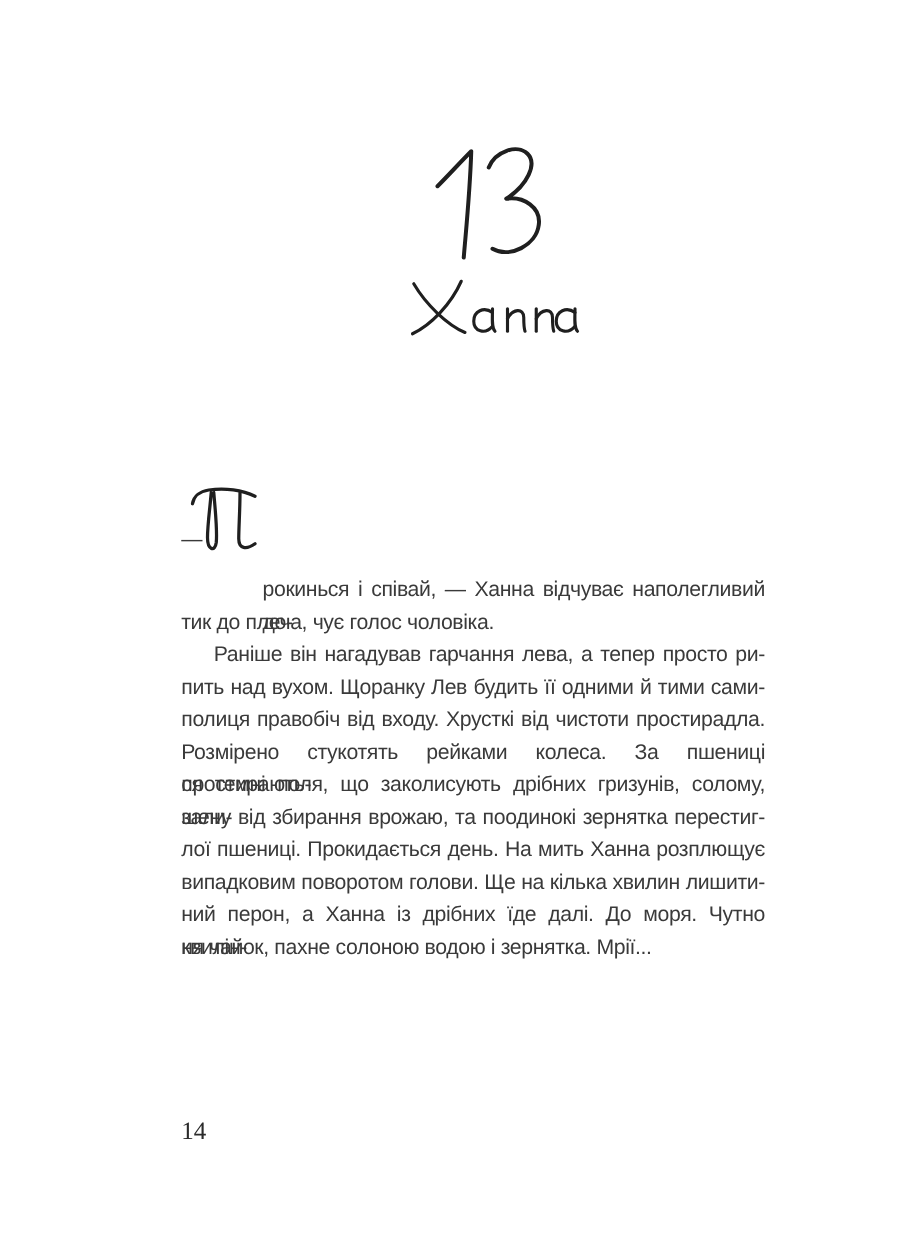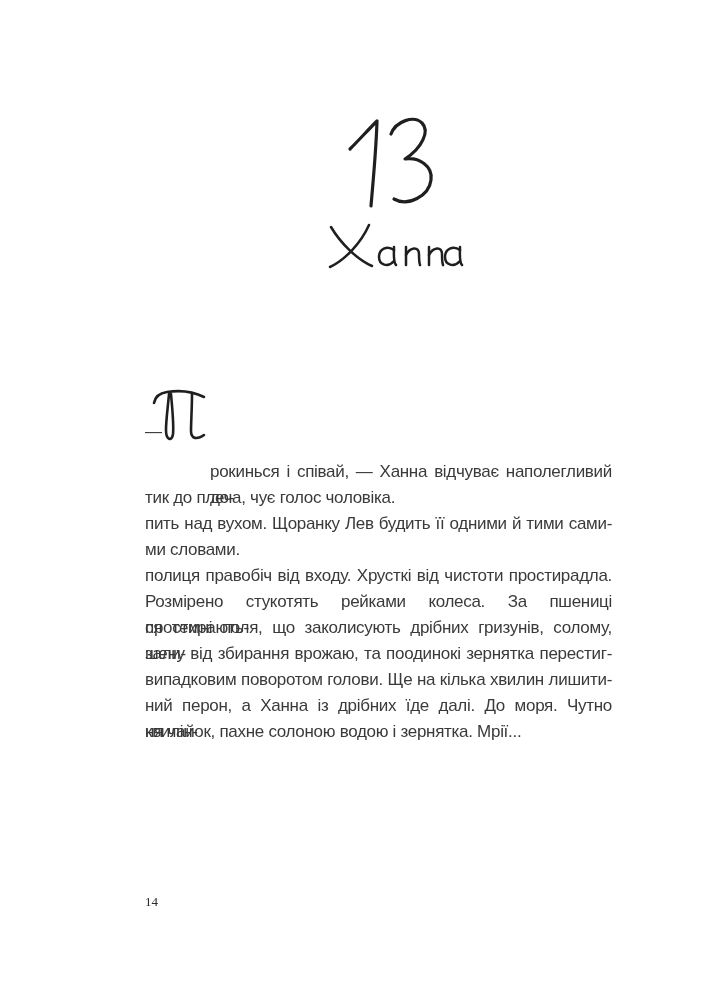--- a/index.html
+++ b/index.html
@@ -72,21 +72,21 @@
     top: 384px;
     width: 58px;
     height: 66px;
   }
 
   .page-number {
     position: absolute;
     left: 145px;
     top: 894px;
     font-family: "Liberation Serif", "DejaVu Serif", serif;
-    font-size: 13px;
+    font-size: 20px;
     color: #2b2b2b;
   }
 </style>
 </head>
 <body>
 
 <div class="page">
 
   <div class="chapter-number">
     <svg width="110" height="100" viewBox="0 0 110 100">
@@ -119,26 +119,27 @@
       <path class="handwriting-stroke" stroke-width="2.6" d="M 4 19 C 5 13 10 9 17 8 C 30 6 44 8 54 13"></path>
       <path class="handwriting-stroke" stroke-width="2.6" d="M 19 10 C 18 22 16 36 16 46 C 16 56 22 58 23 50 C 24 40 22 22 21 10"></path>
       <path class="handwriting-stroke" stroke-width="2.6" d="M 42 10 C 42 24 41 38 41 47 C 41 55 47 56 54 51"></path>
     </svg>
     
   </div>
 
   <div class="body-text" id="body-text">
       <div class="line just first">рокинься і співай, — Ханна відчуває наполегливий до-</div>
       <div class="line">тик до плеча, чує голос чоловіка.</div>
+      <div class="line just indent">Раніше він нагадував гарчання лева, а тепер просто ри-</div>
       <div class="line just">пить над вухом. Щоранку Лев будить її одними й тими сами-</div>
-      <div class="line">ми словами.</div>
       <div class="line just">полиця правобіч від входу. Хрусткі від чистоти простирадла.</div>
       <div class="line just">Розмірено стукотять рейками колеса. За пшениці простирають-</div>
       <div class="line just">ся темні поля, що заколисують дрібних гризунів, солому, зали-</div>
       <div class="line just">шену від збирання врожаю, та поодинокі зернятка перестиг-</div>
+      <div class="line just">лої пшениці. Прокидається день. На мить Ханна розплющує</div>
       <div class="line just">випадковим поворотом голови. Ще на кілька хвилин лишити-</div>
       <div class="line just">ний перон, а Ханна із дрібних їде далі. До моря. Чутно квилін-</div>
       <div class="line">ня чайок, пахне солоною водою і зернятка. Мрії...</div>
     </div>
 
   <div class="page-number">14</div>
 
 </div>
 
 </body></html>

